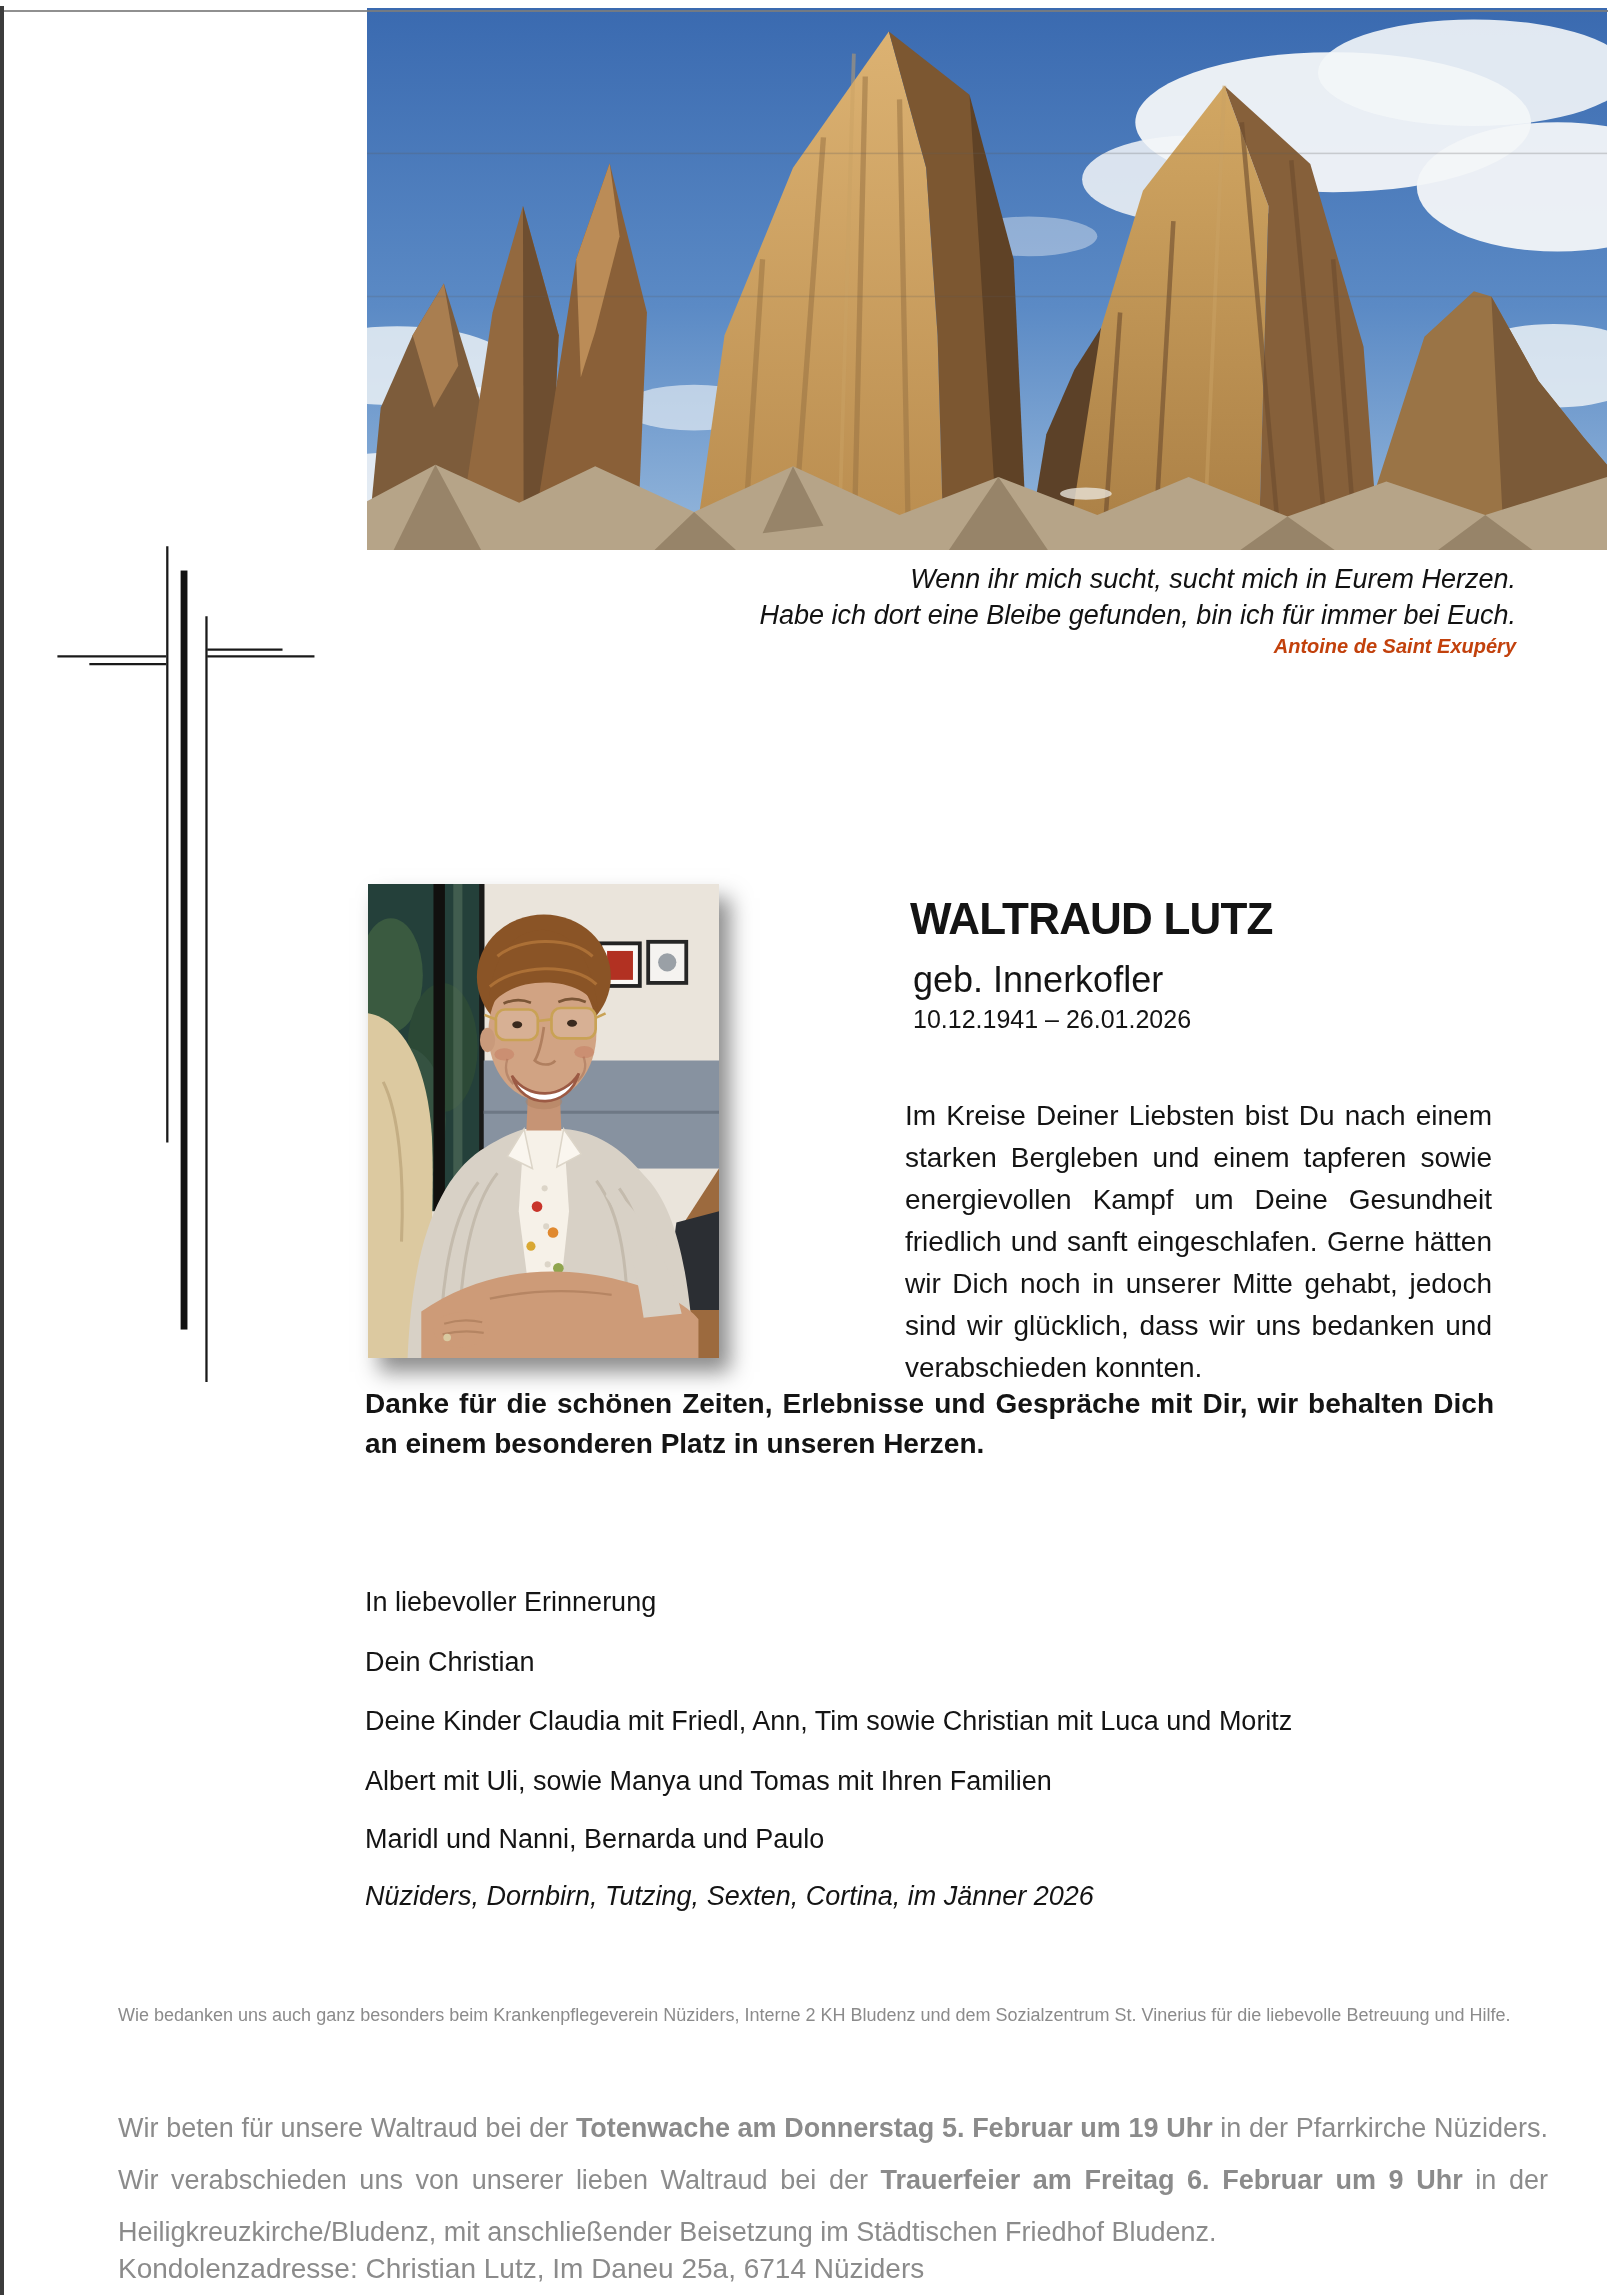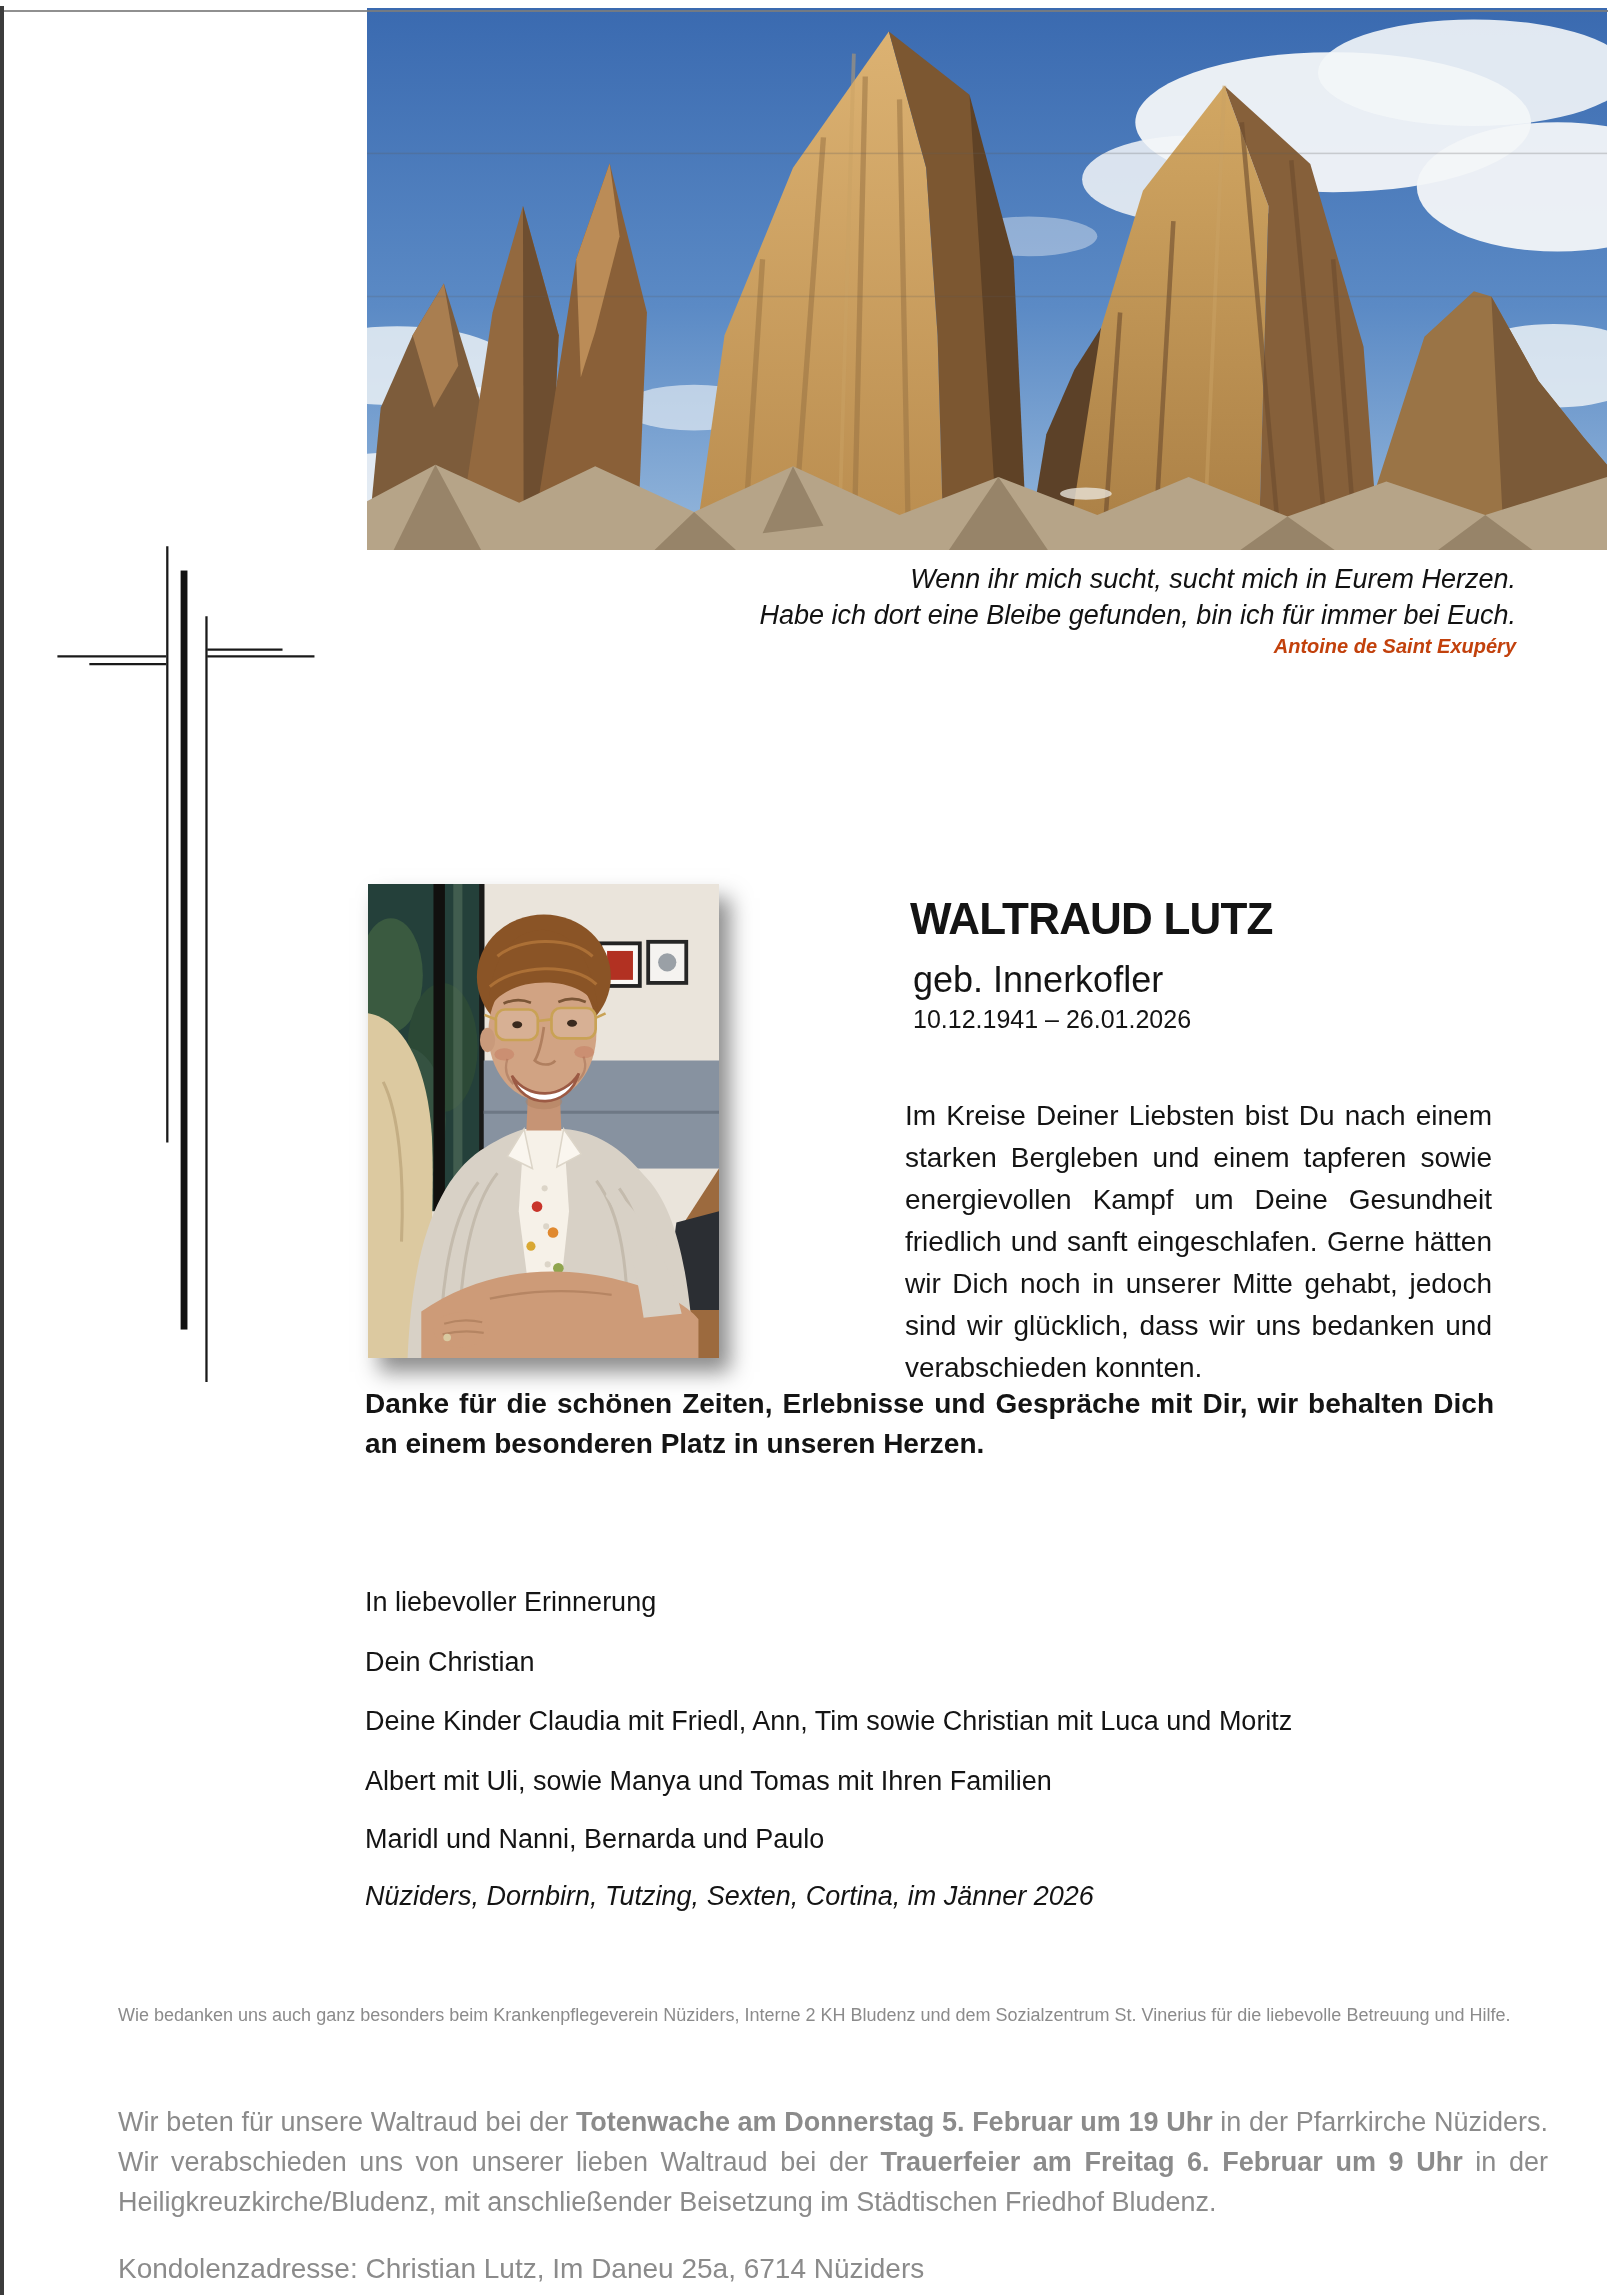--- a/index.html
+++ b/index.html
@@ -36,21 +36,21 @@
   
   .gratitude{left:365px;top:1384px;width:1129px;font-size:28px;line-height:40px;font-weight:700;text-align:justify;}
   
   .fam{left:365px;font-size:27px;line-height:33px;}
   .fam-1{top:1586px;} .fam-2{top:1646px;} .fam-3{top:1705px;}
   .fam-4{top:1765px;} .fam-5{top:1823px;}
   .fam-6{top:1880px;font-style:italic;}
   
   .muted{color:#8b8b8b;}
   .footer-thanks{left:118px;top:1995px;width:1430px;font-size:18px;line-height:40px;text-align:justify;}
-  .footer-service{left:118px;top:2102px;width:1430px;font-size:27px;line-height:40px;text-align:justify;}
+  .footer-service{left:118px;top:2102px;width:1430px;font-size:27px;line-height:52px;text-align:justify;}
   .condolence{left:118px;top:2252px;width:1430px;font-size:28px;line-height:33px;}
   .seg-bold{font-weight:700;}
 </style>
 </head>
 <body>
 
 <div class="page">
 
   <div class="abs edge-left"></div>
   <div class="abs edge-top"></div>

